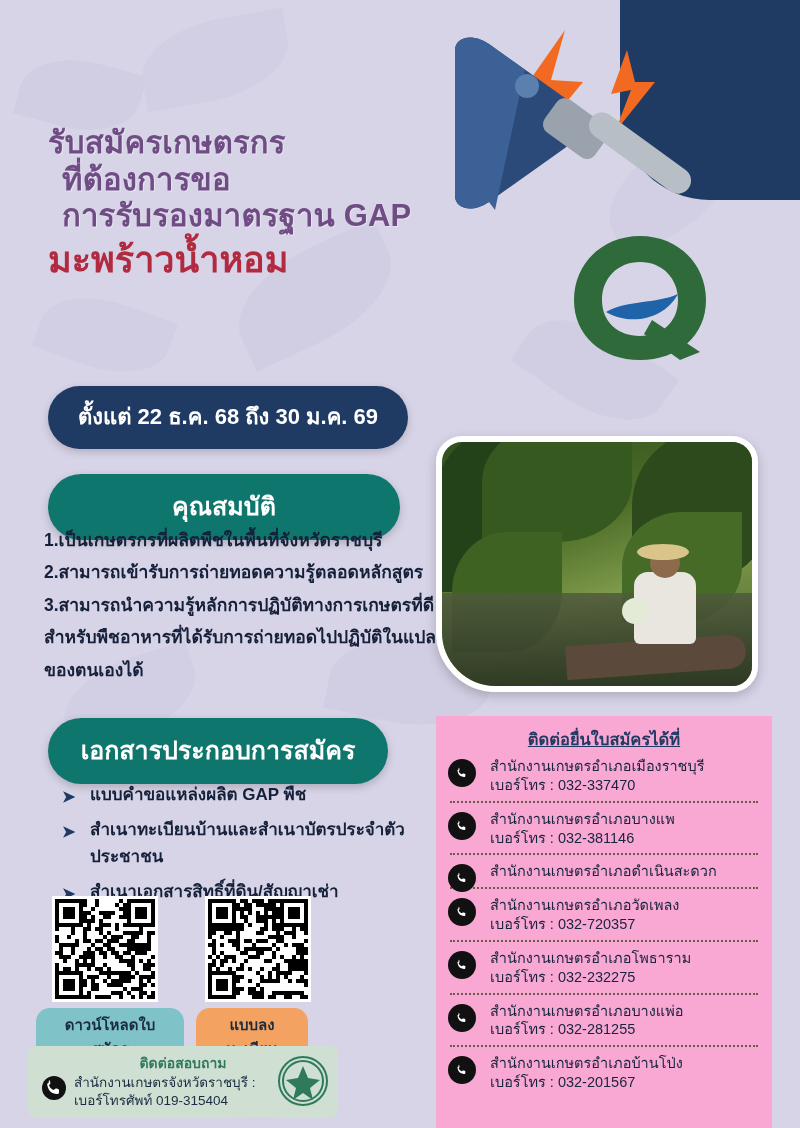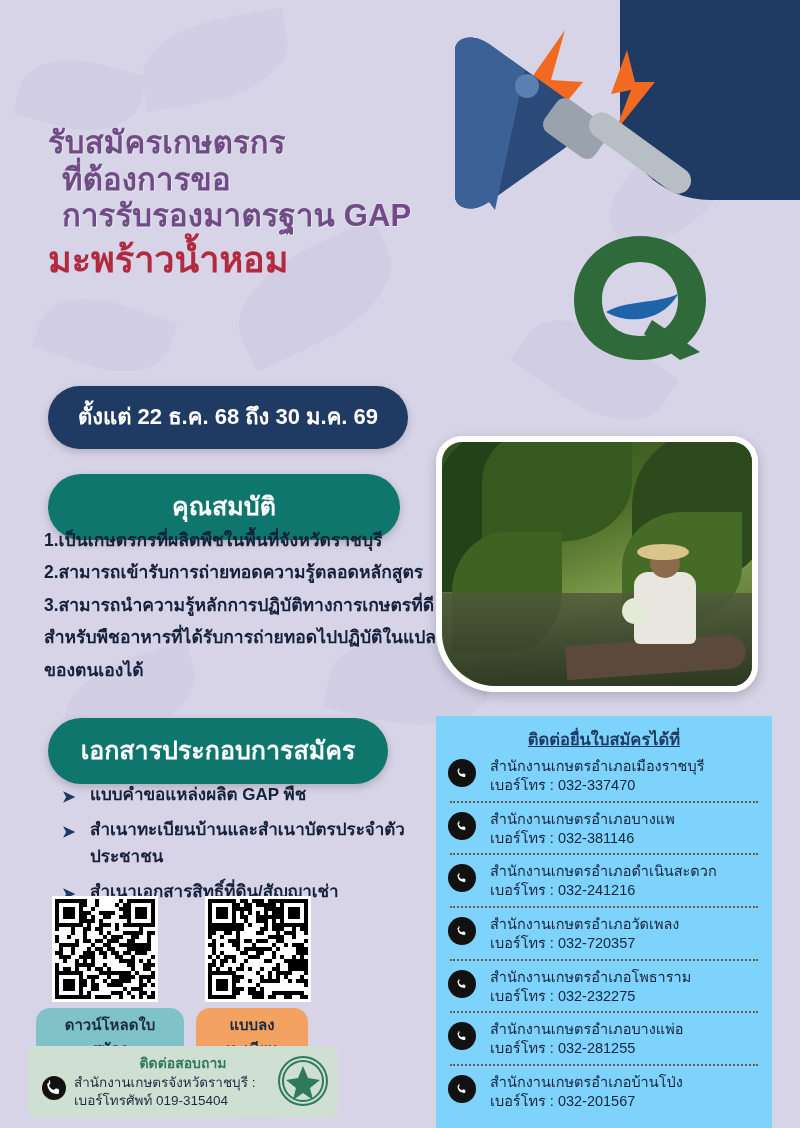--- a/index.html
+++ b/index.html
@@ -135,21 +135,21 @@
   }
   .contact-box .title { font-size: 14px; font-weight: bold; color: #2f7a5a; text-align: center; margin-top: 6px; }
   .contact-box .line { font-size: 13.5px; color: #1b2b40; text-align: center; line-height: 1.35; }
   .seal {
     position: absolute; right: 10px; top: 10px; width: 50px; height: 50px;
     border-radius: 50%; background: #cfe0d3; border: 2px solid #2f7a5a;
   }
   
   .panel {
     position: absolute; left: 436px; top: 716px; width: 336px; height: 412px;
-    background: #7dd3fc;
+    background: #f9a8d4;
   }
   .panel .p-title {
     text-align: center; font-size: 16.5px; font-weight: bold; color: #1f3a63;
     padding-top: 10px; text-decoration: underline;
   }
   .office { position: relative; padding: 5px 10px 4px 54px; }
   .office .dot {
     position: absolute; left: 12px; top: 7px; width: 28px; height: 28px;
     background: #111; border-radius: 50%;
   }
@@ -776,21 +776,20 @@
     </div>
     <div class="dashed"></div>
 
     <div class="office">
       <span class="dot">
           <svg width="16" height="16" viewBox="0 0 24 24">
             <path d="M7 4c1 0 1.6 3 1.3 3.6L7 9.4c.7 2 2.6 3.9 4.6 4.6l1.8-1.3c.6-.3 3.6.3 3.6 1.3v2.5c0 1-.8 1.6-1.8 1.5C9 17.5 6.5 15 5.2 8.8 5 7.8 5.6 7 6.6 7z" fill="#fff"></path>
           </svg>
         </span>
       <div class="nm">สำนักงานเกษตรอำเภอดำเนินสะดวก</div>
-      <div class="tel">เบอร์โทร : 032-241216</div>
     </div>
     <div class="dashed"></div>
 
     <div class="office">
       <span class="dot">
           <svg width="16" height="16" viewBox="0 0 24 24">
             <path d="M7 4c1 0 1.6 3 1.3 3.6L7 9.4c.7 2 2.6 3.9 4.6 4.6l1.8-1.3c.6-.3 3.6.3 3.6 1.3v2.5c0 1-.8 1.6-1.8 1.5C9 17.5 6.5 15 5.2 8.8 5 7.8 5.6 7 6.6 7z" fill="#fff"></path>
           </svg>
         </span>
       <div class="nm">สำนักงานเกษตรอำเภอวัดเพลง</div>

